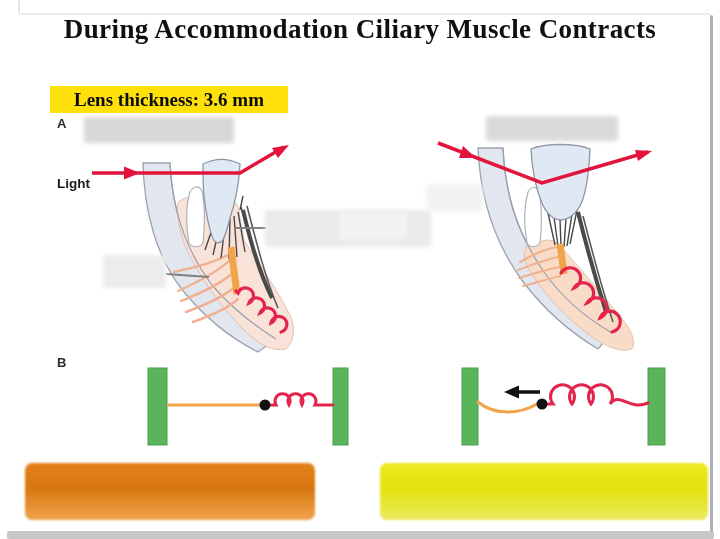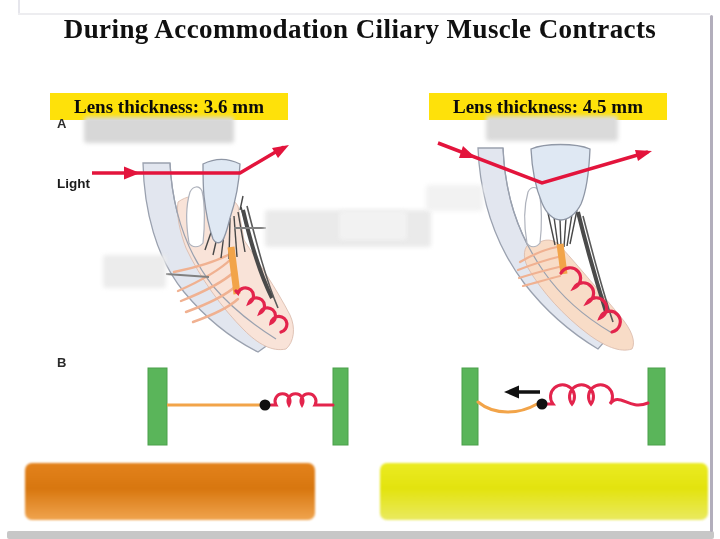--- a/index.html
+++ b/index.html
@@ -3,21 +3,21 @@
 <meta charset="utf-8">
 <style>
   html,body{margin:0;padding:0;background:#ffffff;}
   .stage{position:relative;width:720px;height:539px;background:#ffffff;overflow:hidden;
          font-family:"Liberation Sans",sans-serif;}
   .title{position:absolute;left:15px;top:14px;width:690px;margin:0;text-align:center;
          font-family:"Liberation Serif",serif;font-weight:bold;font-size:27px;color:#101010;
          letter-spacing:.4px;}
   .lens-label{position:absolute;top:86px;height:27px;background:#fee10a;color:#0b0b0b;
          font-family:"Liberation Serif",serif;font-weight:bold;font-size:19px;line-height:27px;
-         text-align:center;margin-top:7px;}
+         text-align:center;}
   .lens-left{left:50px;width:238px;}
   .lens-right{left:429px;width:238px;}
   .marker{position:absolute;font-weight:bold;font-size:13px;color:#2b2b2b;}
   .marker-a{left:57px;top:116px;}
   .marker-b{left:57px;top:355px;}
   .light-label{position:absolute;left:57px;top:164px;font-size:13.5px;font-weight:600;color:#1b1b1b;margin-top:12px;}
   .cover{position:absolute;filter:blur(2.2px);border-radius:3px;}
   .cover-a{left:84px;top:117px;width:150px;height:26px;background:#d7d7d7;}
   .cover-lz{left:265px;top:210px;width:166px;height:37px;background:#eaeaea;}
   .cover-lm{left:103px;top:255px;width:63px;height:33px;background:#ececec;}
@@ -41,21 +41,20 @@
 <body>
 
 <div class="stage">
 
   <div class="top-border"></div>
   <div class="left-nub"></div>
 
   <h1 class="title">During Accommodation Ciliary Muscle Contracts</h1>
 
   <div class="lens-label lens-left">Lens thickness: 3.6 mm</div>
-  <div class="lens-label lens-right">Lens thickness: 4.5 mm</div>
 
   <div class="marker marker-a">A</div>
   <div class="marker marker-b">B</div>
 
   <div class="light-label">Light</div>
 
   <svg class="art" width="720" height="539" viewBox="0 0 720 539">
 
     <g>
       <path d="M143,163 L170,163 C172,205 184,248 212,285 C228,304 252,324 276,339

